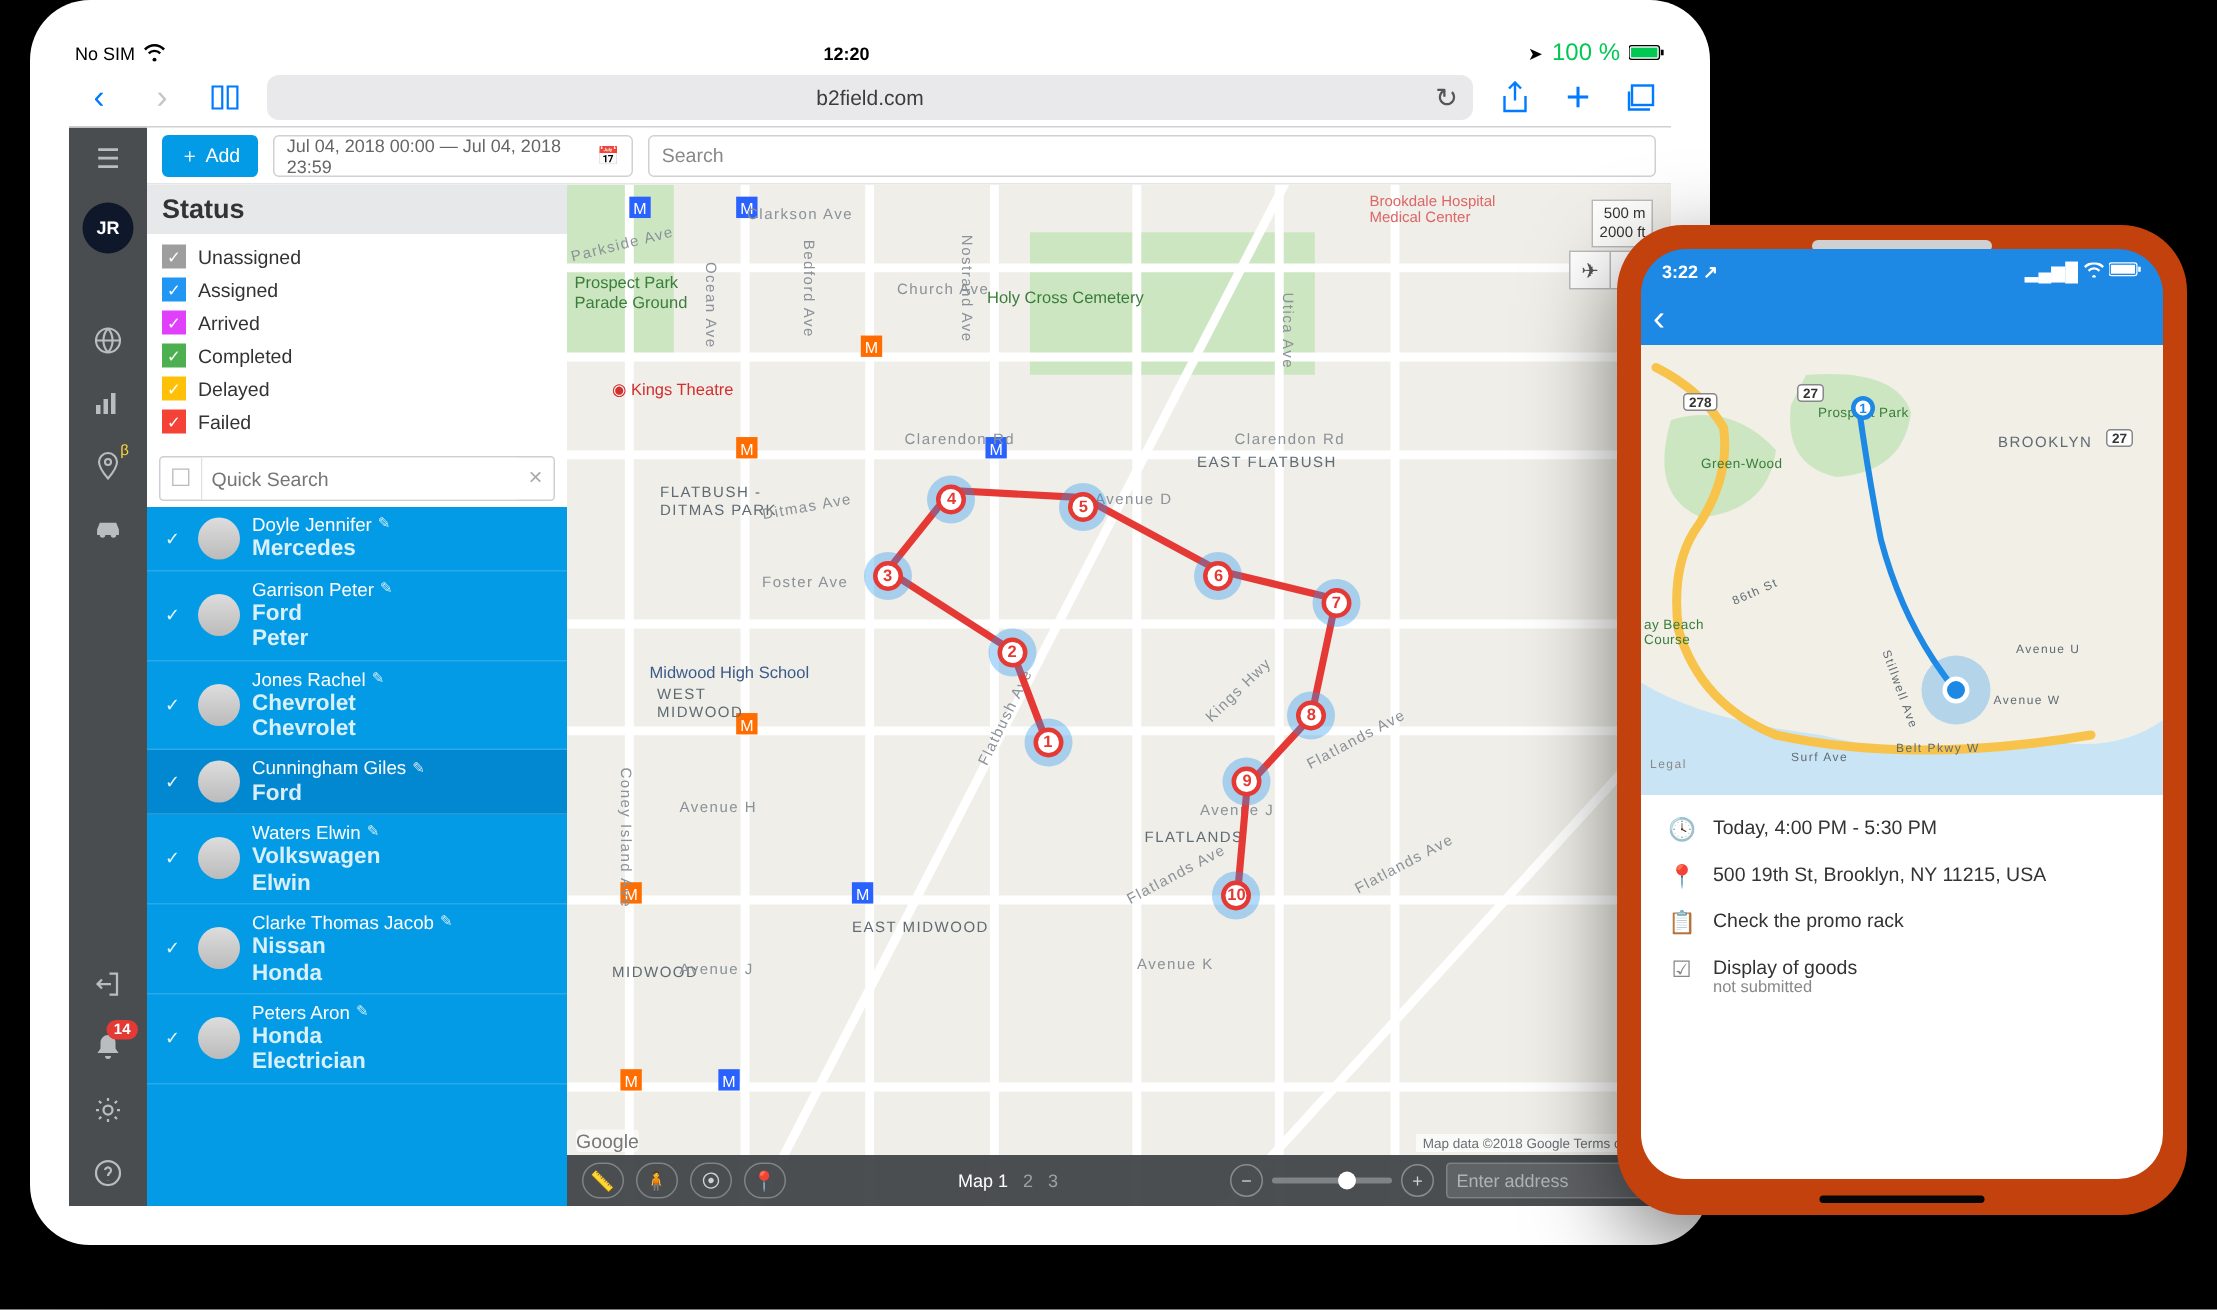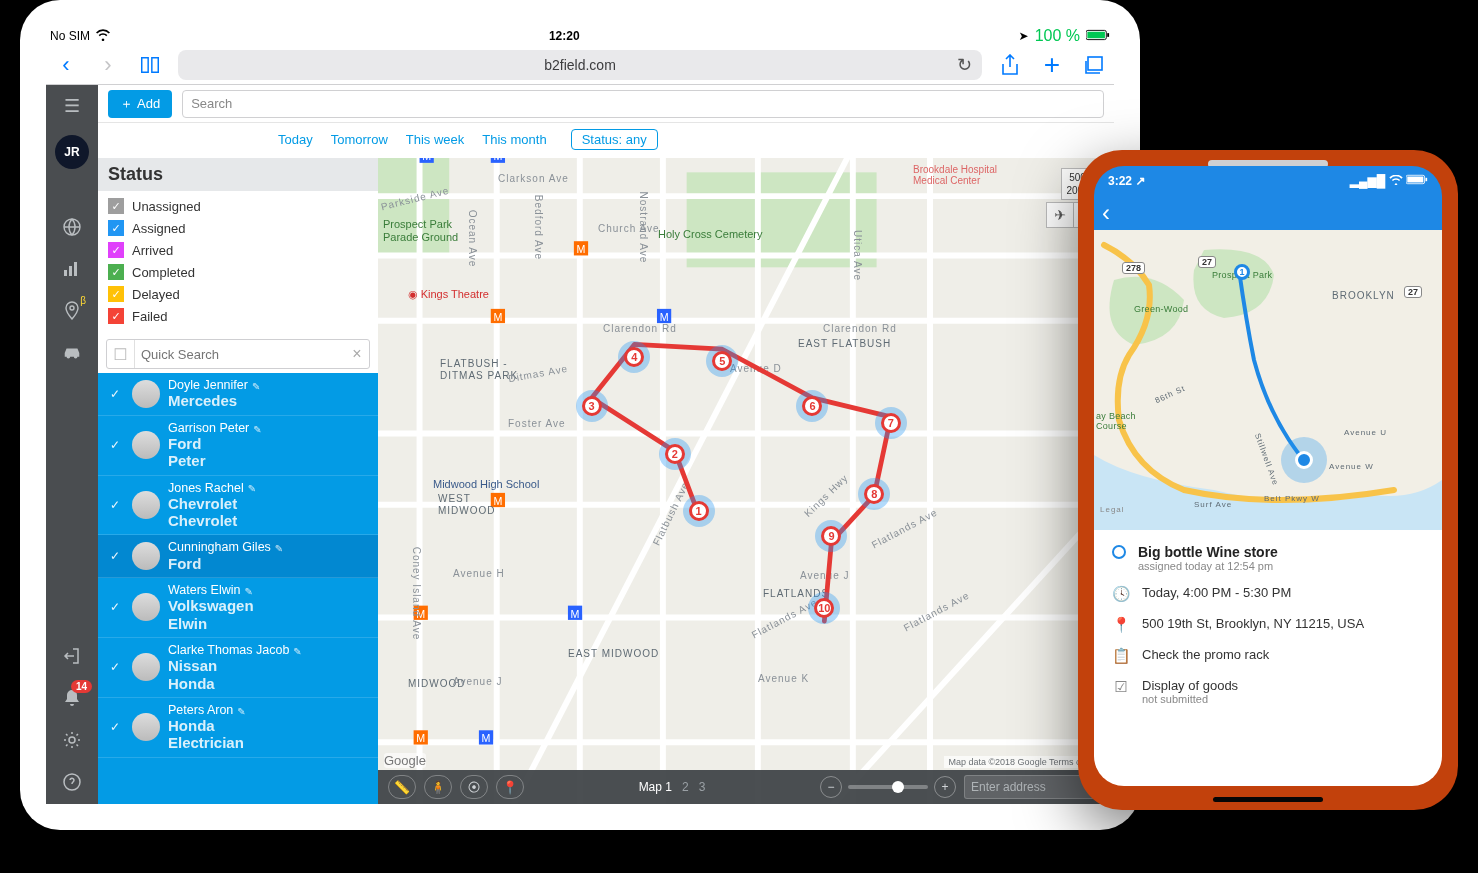--- a/index.html
+++ b/index.html
@@ -60,21 +60,21 @@
 .quick-search .all-chk { width:28px; height:28px; display:flex; align-items:center; justify-content:center; border-right:1px solid #e0e0e0; color:#bbb; }
 .quick-search input { flex:1; height:28px; border:0; outline:0; padding:0 6px; font-size:13px; color:#666; }
 .quick-search .clear { width:24px; text-align:center; color:#aaa; }
 
 .emp-list { flex:1; background:#039be5; overflow:hidden; }
 .emp-row { display:flex; align-items:center; gap:8px; padding:5px 8px; color:#fff; font-size:12px; border-bottom:1px solid rgba(255,255,255,.15);}
 .emp-row.sel { background:#0288d1; }
 .emp-row .chk { width:18px; text-align:center; opacity:.9; }
 .emp-row .avatar { width:28px; height:28px; border-radius:50%; background:#fff; flex-shrink:0; background:linear-gradient(#ddd,#bbb); }
 .emp-row .meta { display:flex; flex-direction:column; line-height:1.15; }
-.emp-row .meta .nm { font-size:12.5px; display:flex; align-items:flex-end; gap:4px;}
+.emp-row .meta .nm { font-size:12.5px; display:flex; align-items:center; gap:4px;}
 .emp-row .meta .nm .pencil { font-size:10px; opacity:.8;}
 .emp-row .meta .sub { color:rgba(255,255,255,.85); font-size:15px;font-weight:bold; }
 
 
 .maparea { flex:1; position:relative; background:#eef2e9; overflow:hidden; }
 .maparea svg.map-bg { position:absolute; inset:0; width:100%; height:100%; }
 .map-scale { position:absolute; top:10px; right:12px; background:rgba(255,255,255,.9); border:1px solid #bbb; font-size:10px; color:#333; padding:2px 4px; line-height:1.3; text-align:right;}
 .map-toggle { position:absolute; top:44px; right:12px; display:flex; }
 .map-toggle .tog { width:28px; height:26px; background:#fff; border:1px solid #bbb; display:flex; align-items:center; justify-content:center; font-size:14px; color:#555; }
 .map-toggle .tog + .tog { border-left:0; }
@@ -244,30 +244,27 @@
             </svg>
         </div>
       </div>
 
       <div class="main">
         <div class="toolbar">
           <div class="add-btn">
               <span>＋</span>
               <span>Add</span>
             </div>
+          <div class="daterange">
+            <span>Jul 04, 2018 00:00 — Jul 04, 2018 23:59</span>
+            <span>📅</span>
+          </div>
           <div class="search">
             <span>Search</span>
           </div>
-        </div>
-        <div class="quickfilters">
-          <a>Today</a>
-          <a>Tomorrow</a>
-          <a>This week</a>
-          <a>This month</a>
-          <span class="status-pill">Status: any</span>
         </div>
 
         <div class="body">
 
           <div class="side">
             <div class="status-hdr">Status</div>
             <div class="status-list" id="status-list">
                 <div class="status-row">
                   <span class="chk" style="background:#9e9e9e">✓</span>
                   <span>Unassigned</span>
@@ -620,27 +617,20 @@
       </div>
 
       <div class="pin" style="left:210px;top:230px">
         <div class="glow"></div>
           <div class="dot"></div>
       </div>
     </div>
 
     <div class="ph-body">
       <div class="ph-row">
-        <div class="ico ring"></div>
-        <div class="tl">
-          <div class="title">Big bottle Wine store</div>
-          <div class="sub">assigned today at 12:54 pm</div>
-        </div>
-      </div>
-      <div class="ph-row">
         <div class="ico">🕓</div>
         <div>Today, 4:00 PM - 5:30 PM</div>
       </div>
       <div class="ph-row">
         <div class="ico">📍</div>
         <div>500 19th St, Brooklyn, NY 11215, USA</div>
       </div>
       <div class="ph-row">
         <div class="ico">📋</div>
         <div>Check the promo rack</div>

